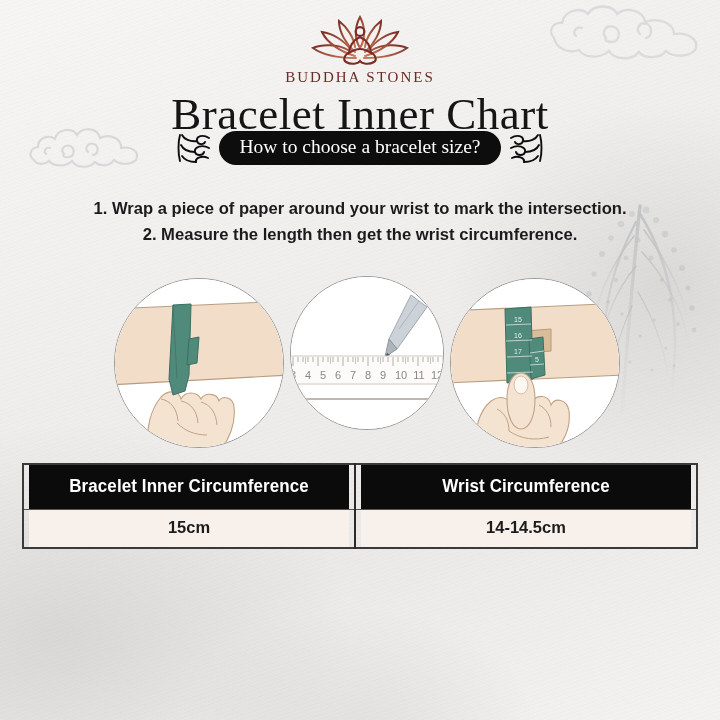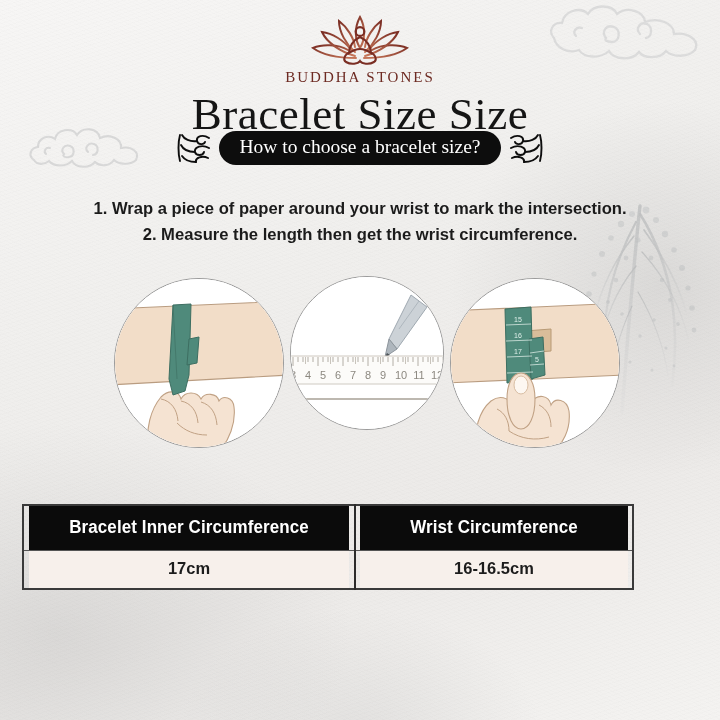--- a/index.html
+++ b/index.html
@@ -59,21 +59,21 @@
   
   #illus{position:absolute;left:0;top:272px;width:720px;height:182px;}
   .circle{position:absolute;border-radius:50%;overflow:hidden;
           background:#fff;border:1px solid #9a9a9a;}
   #circle-1{left:114px;top:6px;width:168px;height:168px;}
   #circle-2{left:290px;top:4px;width:152px;height:152px;}
   #circle-3{left:450px;top:6px;width:168px;height:168px;}
 
   
   #size-table{
-    position:absolute;left:22px;top:504px;width:612px;
+    position:absolute;left:22px;top:463px;width:676px;
     border-collapse:collapse;table-layout:fixed;
     border:2px solid #3a3a3a;
   }
   #size-table th{
     background:#0b0b0b;color:#fff;font-size:17.5px;font-weight:700;
     padding:11px 0 12px;text-align:center;letter-spacing:.1px;
     transform:scaleX(.97);
   }
   #size-table td{
     font-size:17px;font-weight:700;color:#1c1c1c;text-align:center;
@@ -198,21 +198,21 @@
         <circle cx="52" cy="17.5" r="4.4" stroke="#7a2d23" stroke-width="2.1"></circle>
         <path d="M52 23 C45 26 41 33 41 39 C44 37 48 35 52 35 C56 35 60 37 63 39
                  C63 33 59 26 52 23 Z" stroke="#7a2d23" stroke-width="2.1"></path>
         <path d="M40 39 C36 42 35 46 38 48 C43 51 50 50 52 47
                  C54 50 61 51 66 48 C69 46 68 42 64 39" stroke="#7a2d23" stroke-width="2.1"></path>
       </g>
     </svg>
     <div id="brand-name">BUDDHA STONES</div>
   </div>
 
-  <div id="main-title">Bracelet Size Size</div>
+  <div id="main-title">Bracelet Inner Chart</div>
 
   <div id="subtitle-row">
     <svg class="flourish" width="34" height="30" viewBox="0 0 34 30">
       <g fill="none" stroke="#0d0d0d" stroke-width="1.9" stroke-linecap="round">
         <path d="M33 5 C27 1 20 3 21 8 C22 12 28 12 29 9"></path>
         <path d="M33 15 C26 11 18 14 19 19 C20 23 27 23 28 19"></path>
         <path d="M32 25 C26 22 19 25 20 29"></path>
         <path d="M21 8 C14 9 8 6 6 2"></path>
         <path d="M19 19 C12 19 7 16 5 12"></path>
         <path d="M4 2 C2 9 2 21 4 28"></path>
@@ -342,19 +342,19 @@
 
   <table id="size-table">
     <thead>
       <tr>
         <th class="c1">Bracelet Inner Circumference</th>
         <th>Wrist Circumference</th>
       </tr>
     </thead>
     <tbody>
       <tr class="odd">
-        <td class="c1">17cm</td>
-        <td>16-16.5cm</td>
+        <td class="c1">15cm</td>
+        <td>14-14.5cm</td>
       </tr>
     </tbody>
   </table>
 
 </div>
 
 </body></html>

